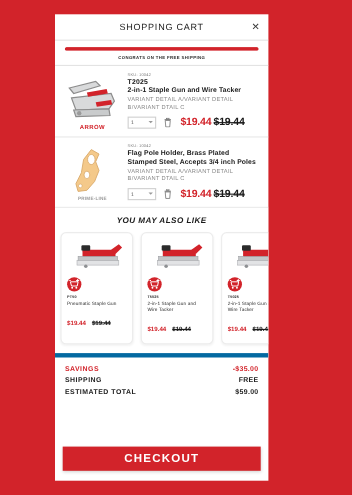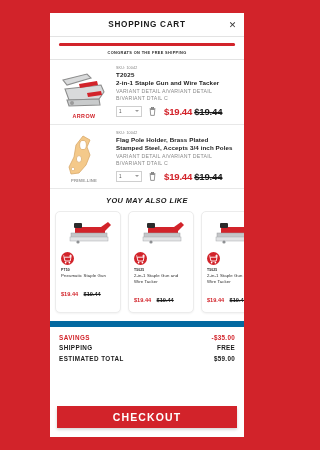--- a/index.html
+++ b/index.html
@@ -31,21 +31,21 @@
     position: relative;
     height: 23px;
     flex: 0 0 auto;
     border-bottom: 1px solid #e3e3e3;
     display: flex;
     align-items: center;
     justify-content: center;
   }
   .cart-title {
     font-size: 8.2px;
-    font-weight: bold;
+    font-weight: normal;
     letter-spacing: 0.7px;
     color: #1a1a1a;
   }
   .close-btn {
     position: absolute;
     right: 6px;
     top: 50%;
     transform: translateY(-50%);
     width: 11px;
     height: 11px;
@@ -196,21 +196,21 @@
     font-weight: bold;
     color: #1a1a1a;
     text-decoration: line-through;
     letter-spacing: -0.2px;
   }
 
   
   .recs {
     flex: 0 0 auto;
     padding: 7px 0 8px 0;
-    border-bottom: 6px solid #0369a1;
+    border-bottom: 4px solid #0369a1;
     background: #fff;
     overflow: hidden;
   }
   .recs-title {
     text-align: center;
     font-size: 7.4px;
     font-weight: bold;
     font-style: italic;
     letter-spacing: 0.4px;
     color: #1a1a1a;

